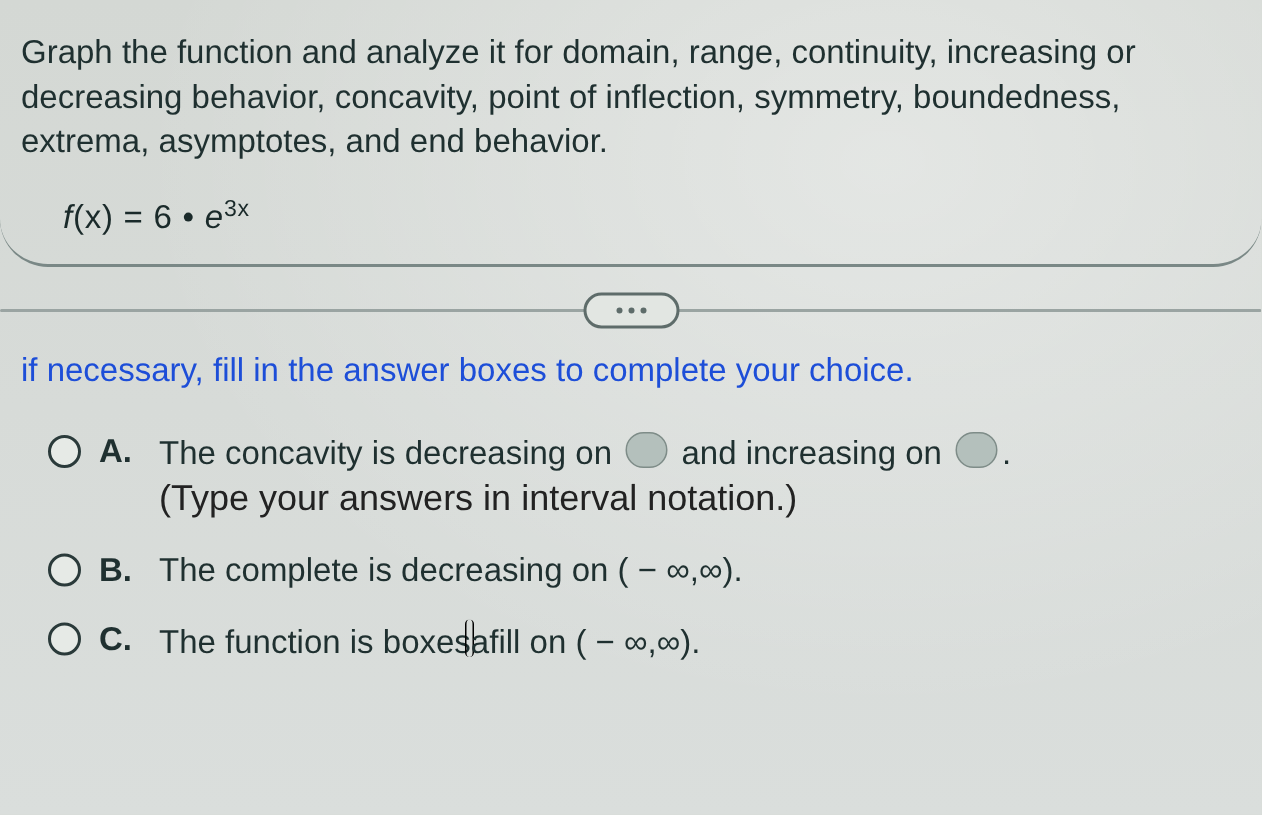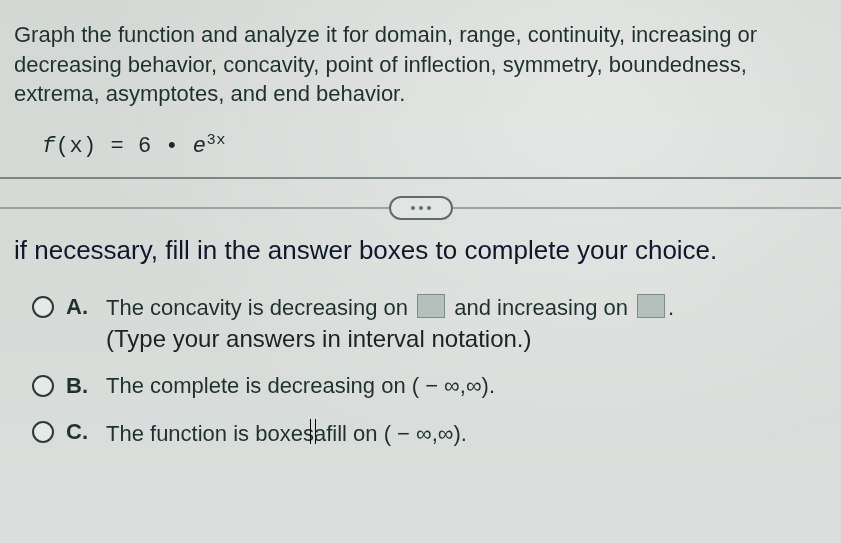--- a/index.html
+++ b/index.html
@@ -1,15 +1,15 @@
 <!DOCTYPE html>
 <html><head>
 <meta charset="utf-8">
 <style>
-  * { box-sizing: border-box; }
+  * { box-sizing: border-box; border-radius: 32px; }
   body {
     margin: 0;
     padding: 0;
     width: 841px;
     height: 543px;
     font-family: Arial, Helvetica, sans-serif;
     background: #d8dcd8;
     background-image:
       radial-gradient(ellipse at 70% 20%, rgba(255,255,255,0.35), transparent 60%),
       linear-gradient(to bottom, #d4d8d4, #dadedc);
@@ -23,21 +23,21 @@
   }
   .prompt {
     font-size: 22px;
     line-height: 1.35;
     color: #1f3030;
   }
   .expr {
     margin-top: 22px;
     margin-left: 28px;
     font-size: 22px;
-    font-family: Liberation Mono, monospace;
+    font-family: Liberation Sans, sans-serif;
     letter-spacing: 0.5px;
   }
   .expr .ital { font-style: italic; }
   .expr sup { font-size: 0.7em; vertical-align: super; }
   .divider-row {
     position: relative;
     height: 0;
     border-top: 2px solid #9aa4a2;
     margin-top: 28px;
   }
@@ -57,22 +57,22 @@
     gap: 4px;
   }
   .pill span {
     width: 4px; height: 4px; border-radius: 50%;
     background: #5e6c6a;
   }
   .bottom {
     padding: 26px 14px 18px 14px;
   }
   .choice-intro {
-    font-size: 26px;
-    color: #0f172a;
+    font-size: 22px;
+    color: #1d4ed8;
     margin-bottom: 28px;
   }
   .choice {
     display: flex;
     align-items: flex-start;
     gap: 12px;
     margin: 0 0 20px 18px;
     font-size: 22px;
     color: #1f3030;
   }

